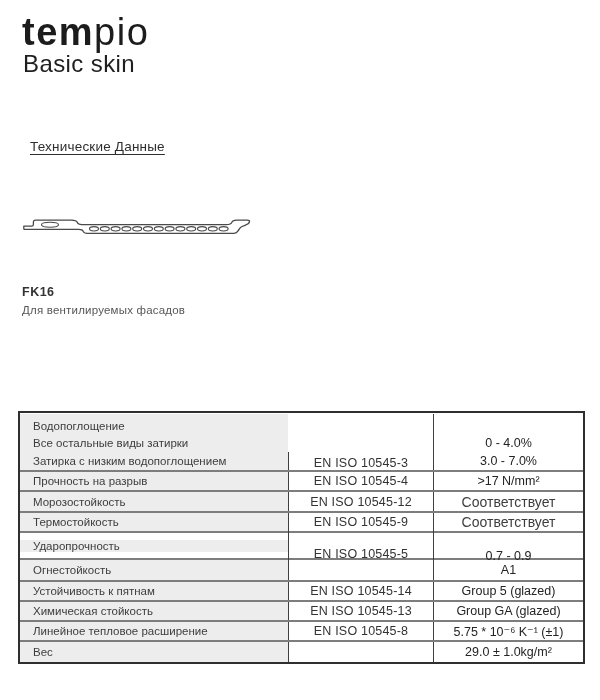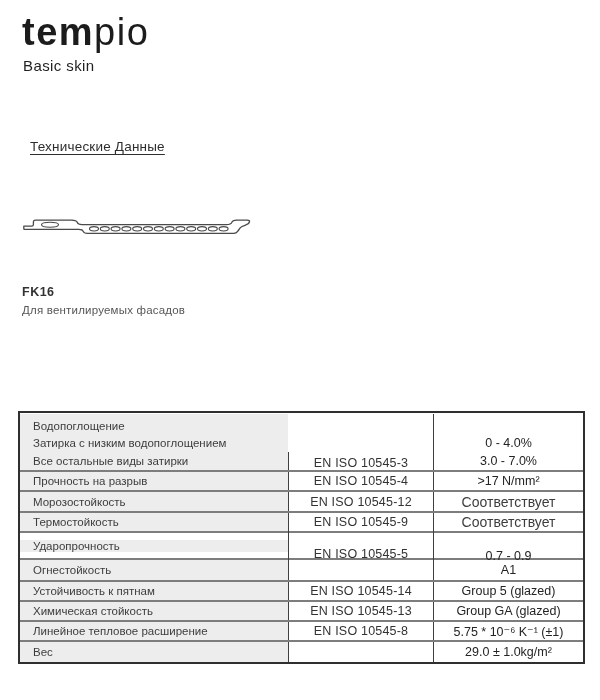--- a/index.html
+++ b/index.html
@@ -15,22 +15,22 @@
   
   .logo {
     position: absolute; left: 22px; top: 10px;
     font-size: 38px; letter-spacing: 1.5px; color: #1c1c1c;
     line-height: 44px; white-space: nowrap;
   }
   .logo .bold  { font-weight: 800; }
   .logo .light { font-weight: 400; }
 
   .product-line {
-    position: absolute; left: 23px; top: 57px;
-    font-size: 15px; letter-spacing: 0.4px; color: #1f1f1f;
+    position: absolute; left: 23px; top: 50px;
+    font-size: 24px; letter-spacing: 0.4px; color: #1f1f1f;
   }
 
   .tech-link {
     position: absolute; left: 30px; top: 139px;
     font-size: 13.5px; color: #2e2e2e;
     text-decoration: underline; text-underline-offset: 3px;
     letter-spacing: 0.2px; cursor: pointer;
   }
 
   
@@ -146,22 +146,22 @@
 </div>
 
 <div class="model-code">FK16</div>
 <div class="model-desc">Для вентилируемых фасадов</div>
 
 <div class="spec-table">
 
   <div class="t-row h1 row-multi">
     <div class="c-prop">
       <div>Водопоглощение</div>
+      <div>Все остальные виды затирки</div>
       <div>Затирка с низким водопоглощением</div>
-      <div>Все остальные виды затирки</div>
     </div>
     <div class="c-std">EN ISO 10545-3</div>
     <div class="c-val">
       <div>0 - 4.0%</div>
       <div>3.0 - 7.0%</div>
     </div>
   </div>
 
   <div class="t-row h2">
     <div class="c-prop">Прочность на разрыв</div>

